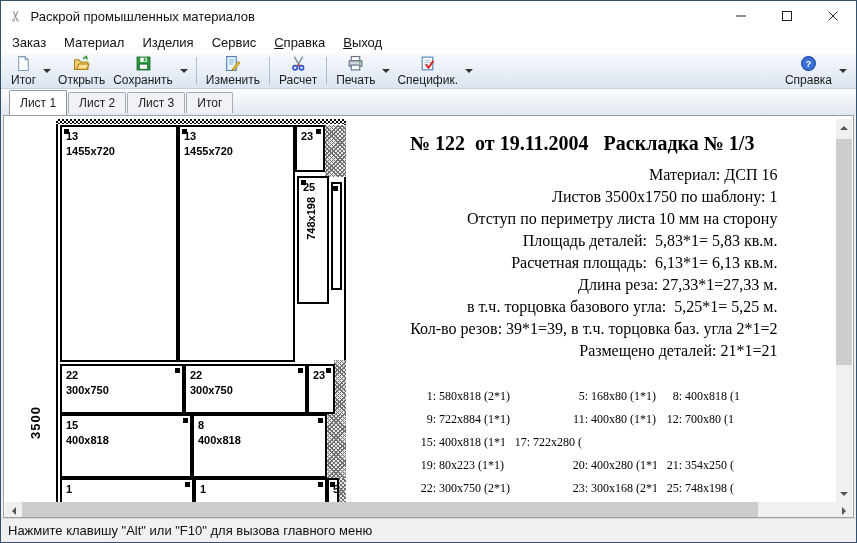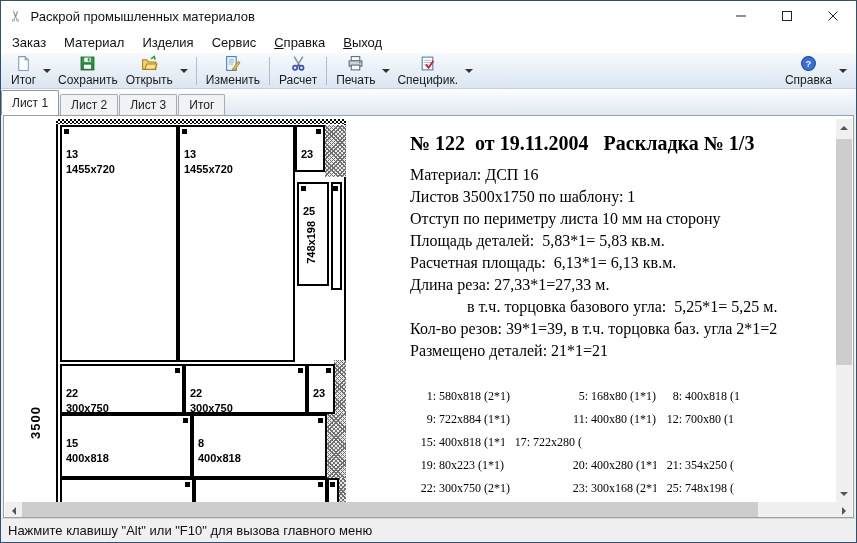--- a/index.html
+++ b/index.html
@@ -24,47 +24,47 @@
   .toolbar { position:absolute; left:0; top:52px; right:0; height:36px; background:linear-gradient(#f7fafd,#dbe5f1); border-bottom:1px solid #c2cfde; display:flex; align-items:center; padding:0 6px; }
   .tbtn { display:flex; flex-direction:column; align-items:center; justify-content:center; height:34px; padding:1px 4px 0 4px; }
   .tbtn svg { width:17px; height:17px; display:block; }
   .tbtn .tlabel { font-size:12px; color:#1b1b1b; margin-top:1px; white-space:nowrap; }
   .drop { width:14px; display:flex; align-items:center; justify-content:center; height:34px; }
   .drop i { width:0; height:0; border-left:4px solid transparent; border-right:4px solid transparent; border-top:4px solid #333; }
   .tsep { width:1px; height:28px; background:#aebdd0; margin:0 5px; }
   .tspacer { flex:1 1 auto; }
 
   
-  .tabbar { position:absolute; left:0; top:88px; right:0; height:26px; background:linear-gradient(#fcfdfe,#e1e8f0); display:flex; align-items:flex-end; padding-left:0; }
+  .tabbar { position:absolute; left:0; top:88px; right:0; height:26px; background:linear-gradient(#fcfdfe,#e1e8f0); display:flex; align-items:center; padding-left:8px; }
   .tab { font-size:12px; color:#222; padding:4px 10px 4px 10px; background:#f0f2f5; border:1px solid #a6adb5; border-bottom:none; border-radius:2px 2px 0 0; margin-right:1px; height:21px; line-height:13px; }
   .tab.active { background:#ffffff; border-color:#8f9899; height:25px; line-height:17px; position:relative; z-index:3; }
 
   
   .content { position:absolute; left:2px; right:2px; top:114px; bottom:24px; background:#ffffff; border:1px solid #9aa0a6; overflow:hidden; }
 
   
   .diagram { position:absolute; inset:0; }
   .sheet { position:absolute; left:52px; top:3px; width:290px; height:420px; border:2px solid #000; border-top:none; background:#fff; }
   .sheet-top { position:absolute; left:52px; top:3px; width:290px; height:5px; background:repeating-conic-gradient(#000 0 25%, #ffffff 0 50%) 0 0 / 4px 4px; }
   .sheet-dim { position:absolute; left:24px; top:290px; writing-mode:vertical-rl; transform:rotate(180deg); font-weight:bold; font-size:13px; color:#000; letter-spacing:1px; }
   .drect { position:absolute; border:2px solid #000; background:#fff; font-size:11px; font-weight:bold; line-height:1.35; color:#000; }
-  .dlab { padding:20px 1px 0 4px; }
+  .dlab { padding:2px 1px 0 4px; }
   .vsize { writing-mode:vertical-rl; transform:rotate(180deg); margin-left:1px; margin-top:2px; }
   .mk { position:absolute; width:5px; height:5px; background:#000; }
   .mk.tl { left:2px; top:2px; }
   .mk.tr { right:2px; top:2px; }
   .dwaste { position:absolute; background-color:#e9e9e9;
     background-image:repeating-linear-gradient(45deg,#6f6f6f 0 1px,transparent 1px 3px),
                      repeating-linear-gradient(135deg,#6f6f6f 0 1px,transparent 1px 3px); }
 
   
   .infopanel { position:absolute; left:406px; top:0; width:428px; height:100%; overflow:hidden; font-family:"Liberation Serif", serif; color:#000; }
   .ititle { position:absolute; left:0; top:16px; font-size:20px; font-weight:bold; white-space:pre; }
   .ilines { position:absolute; left:0; top:48px; font-size:16px; line-height:22px; }
-  .iline { white-space:pre; }
+  .iline { white-space:pre;text-align:right; }
   .iline.indent { padding-left:57px; }
   .dgrid { position:absolute; left:0; top:273px; width:100%; font-size:12px; }
   .drow { display:flex; height:23px; white-space:nowrap; }
   .dcell { overflow:hidden; white-space:nowrap; }
   .dcell.c0 { width:152px; }
   .dcell.c1 { width:94px; }
   .dcell.c2 { flex:1 1 auto; }
   .dnum { display:inline-block; min-width:26px; text-align:right; }
 
   
@@ -125,34 +125,34 @@
           <path d="M3.5 1.5h6l3 3v10h-9z" fill="#fff" stroke="#7f9db9"></path>
           <path d="M9.5 1.5v3h3" fill="none" stroke="#7f9db9"></path>
         </svg>
       <span class="tlabel">Итог</span>
     </div>
     <div class="drop">
         <i></i>
       </div>
     <div class="tbtn">
       <svg viewBox="0 0 16 16">
+          <path d="M1.5 13.5v-9h4l1.5 2h7v7z" fill="#f3cf73" stroke="#ab8116"></path>
+          <path d="M3.5 13.5l2-5h9.5l-2 5z" fill="#fbe08e" stroke="#ab8116"></path>
+          <path d="M9.5 3.5l3-2 .8 2.8" fill="none" stroke="#3f9e3f" stroke-width="1.6"></path>
+        </svg>
+      <span class="tlabel">Открыть</span>
+    </div>
+    <div class="tbtn">
+      <svg viewBox="0 0 16 16">
           <rect x="2" y="2" width="12" height="12" fill="#2f9c44" stroke="#156a26"></rect>
           <rect x="5" y="2.5" width="6" height="4" fill="#fff"></rect>
           <rect x="8.2" y="3" width="1.8" height="3" fill="#2f9c44"></rect>
           <rect x="4" y="8.5" width="8" height="5" fill="#fff" stroke="#156a26"></rect>
         </svg>
       <span class="tlabel">Сохранить</span>
-    </div>
-    <div class="tbtn">
-      <svg viewBox="0 0 16 16">
-          <path d="M1.5 13.5v-9h4l1.5 2h7v7z" fill="#f3cf73" stroke="#ab8116"></path>
-          <path d="M3.5 13.5l2-5h9.5l-2 5z" fill="#fbe08e" stroke="#ab8116"></path>
-          <path d="M9.5 3.5l3-2 .8 2.8" fill="none" stroke="#3f9e3f" stroke-width="1.6"></path>
-        </svg>
-      <span class="tlabel">Открыть</span>
     </div>
     <div class="drop">
         <i></i>
       </div>
     <div class="tsep"></div>
     <div class="tbtn">
       <svg viewBox="0 0 16 16">
           <rect x="2.5" y="1.5" width="9" height="13" fill="#e8f6fa" stroke="#4a7ab5"></rect>
           <path d="M4.5 4.5h5M4.5 6.5h5M4.5 8.5h4" stroke="#7fb2d8" stroke-width=".9"></path>
           <path d="M8.5 12.5l5-6.5 1.6 1.3-5 6.5-2.6.8z" fill="#f4c63d" stroke="#9c7a12" stroke-width=".8"></path>
@@ -236,21 +236,21 @@
             <div>13</div>
             <div>1455x720</div>
           </div>
         </div>
         <div class="drect" style="left: 291px; top: 9px; width: 30px; height: 47px;">
           <i class="mk tr"></i>
           <div class="dlab">
             <div>23</div>
           </div>
         </div>
-        <div class="drect" style="left: 293px; top: 60px; width: 32px; height: 104px; margin-top: 6px;">
+        <div class="drect" style="left: 293px; top: 60px; width: 32px; height: 128px;">
           <i class="mk tl"></i>
           <div class="dlab">
             <div>25</div>
             <div class="vsize">748x198</div>
           </div>
         </div>
         <div class="drect" style="left: 327px; top: 66px; width: 11px; height: 108px;">
           <i class="mk tr"></i>
           <div class="dlab"></div>
         </div>

